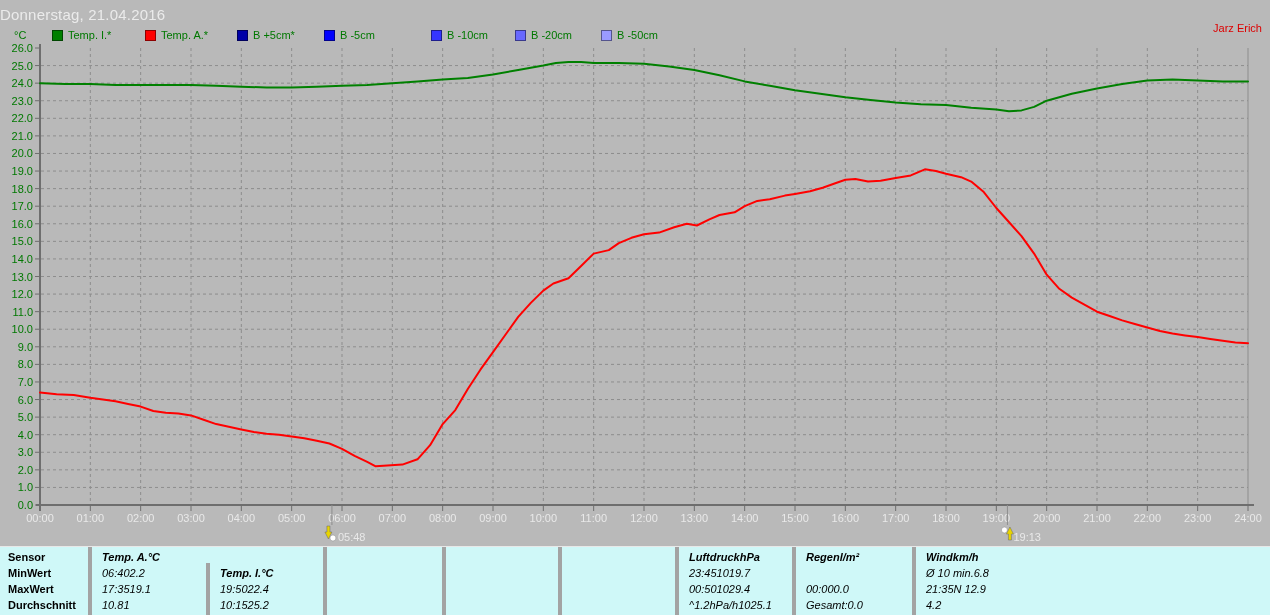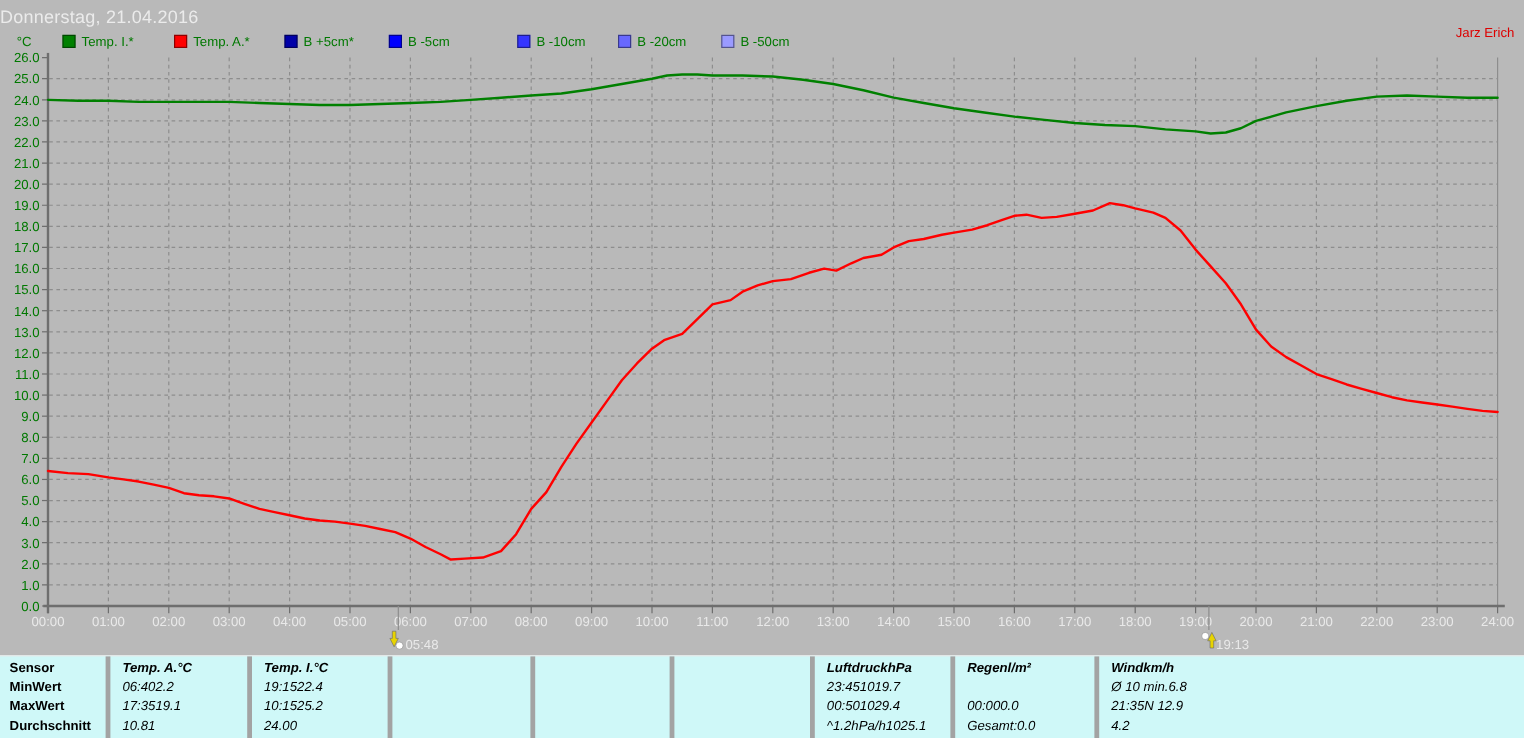--- a/index.html
+++ b/index.html
@@ -9,21 +9,21 @@
     font-family:"Liberation Sans", sans-serif;
     -webkit-font-smoothing:none;
   }
   .header{height:26px;position:relative;}
   .title{position:absolute;left:0;right:12px;top:6px;text-align:left;
          color:#ebebeb;font-size:15px;letter-spacing:.2px;}
   .user{position:absolute;right:8px;top:22px;color:#dd0000;font-size:11px;}
   .legend-row{height:18px;display:flex;align-items:center;padding-left:14px;
               font-size:11px;color:#007800;white-space:nowrap;}
   .unit-label{width:38px;color:#007800;}
-  .legend-item{display:flex;align-items:flex-start;}
+  .legend-item{display:flex;align-items:flex-end;}
   .legend-item:nth-child(2){width:93px}
   .legend-item:nth-child(3){width:92px}
   .legend-item:nth-child(4){width:87px}
   .legend-item:nth-child(5){width:107px}
   .legend-item:nth-child(6){width:84px}
   .legend-item:nth-child(7){width:86px}
   .swatch{width:9px;height:9px;margin-right:5px;border:1px solid rgba(0,0,0,.45);
           flex:0 0 auto;}
   #chart{display:block;}
   
@@ -282,27 +282,27 @@
       </div>
       <div class="srow">
         <span class="lt">17:35</span>
         <span class="rt">19.1</span>
       </div>
       <div class="srow">
         <span class="lt"></span>
         <span class="rt">10.81</span>
       </div>
     </div>
-    <div class="scol sep" style="width: 117px;">
+    <div class="scol sep" style="width: 117px; margin-top: 16px;">
       <div class="srow hdr">
         <span class="lt">Temp. I.</span>
         <span class="rt">°C</span>
       </div>
       <div class="srow">
-        <span class="lt">19:15</span>
+        <span class="lt">19:50</span>
         <span class="rt">22.4</span>
       </div>
       <div class="srow">
         <span class="lt">10:15</span>
         <span class="rt">25.2</span>
       </div>
       <div class="srow">
         <span class="lt"></span>
         <span class="rt">24.00</span>
       </div>

